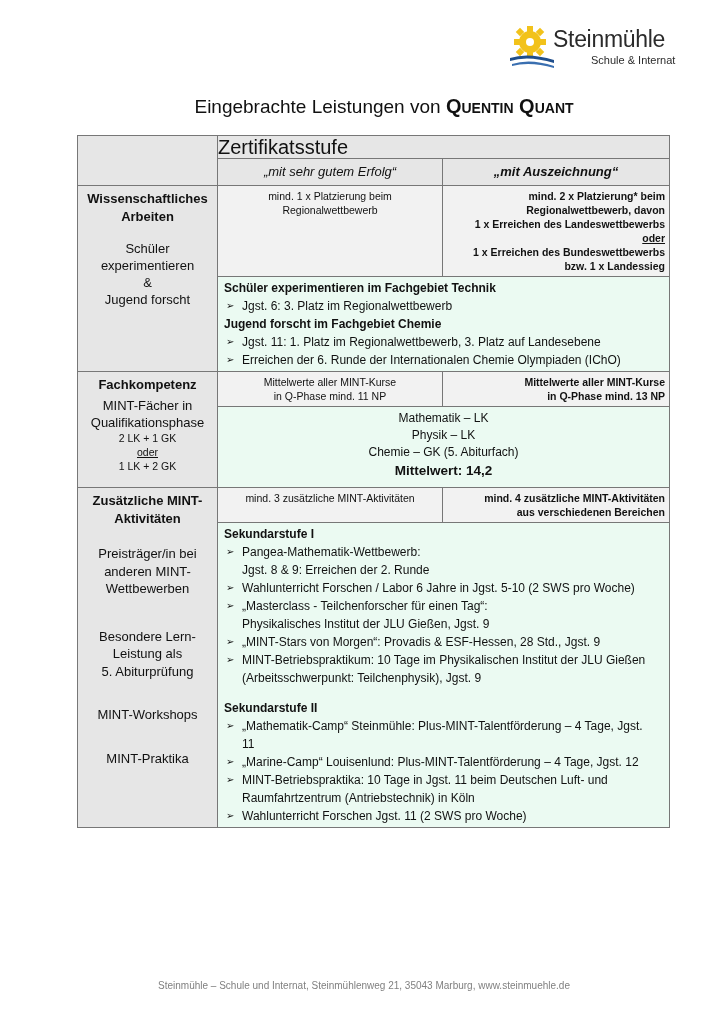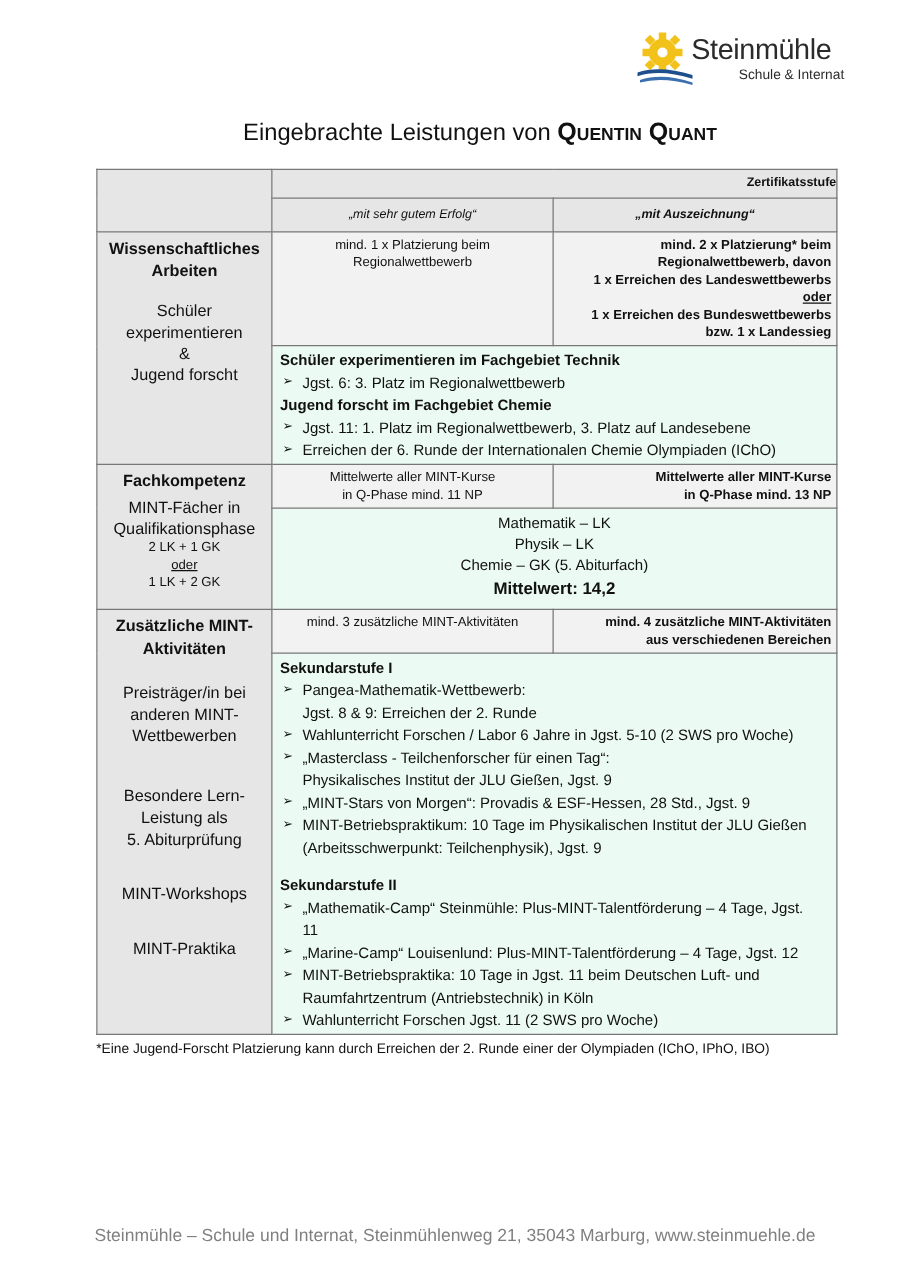--- a/index.html
+++ b/index.html
@@ -8,37 +8,37 @@
   .logo svg { position: absolute; left: 0; top: 0; }
   .logo-name { position: absolute; left: 45px; top: 2px; font-size: 23px; color: #2b2b2b; letter-spacing: -0.3px; }
   .logo-sub { position: absolute; left: 83px; top: 30px; font-size: 11px; color: #2b2b2b; }
   .title { position: absolute; left: 0; width: 728px; top: 95px; text-align: center; font-size: 19px; color: #111; margin-left: 20px; }
   .title .name { font-weight: bold; font-variant: small-caps; font-size: 20px; }
   table.main { position: absolute; left: 77px; top: 135px; width: 592px; border-collapse: collapse; table-layout: fixed; font-size: 11px; }
   table.main td { border: 1.3px solid #777; vertical-align: top; padding: 0; }
   .grey { background: #e6e6e6; }
   .lgrey { background: #f2f2f2; }
   .green { background: #ebfaf2; margin-top: 34px; }
-  .hdr-top { text-align: right; font-weight: bold; font-size: 10px; height: 22px; line-height: 22px; }
-  .hdr-sub { text-align: center; font-style: italic; font-size: 10px; height: 26px; line-height: 26px; }
+  .hdr-top { text-align: left; font-weight: normal; font-size: 20px; height: 22px; line-height: 22px; }
+  .hdr-sub { text-align: center; font-style: italic; font-size: 13px; height: 26px; line-height: 26px; }
   .leftcol { text-align: center; font-size: 13px; line-height: 17px; padding-top: 4px !important; }
   .leftcol .b { font-weight: bold; }
   .leftcol .it { font-size: 10.5px; line-height: 14px; }
   .leftcol .u { text-decoration: underline; }
   .crit { text-align: center; font-size: 10.5px; line-height: 14px; padding: 3px 4px !important; }
   .crit.b { font-weight: bold; text-align: right; }
   .crit .u { text-decoration: underline; }
   .det { font-size: 12px; line-height: 18px; padding: 2px 6px 2px 6px !important; }
   .det .h { font-weight: bold; }
   .det .li { padding-left: 18px; position: relative; }
   .det .li .arrow { position: absolute; left: 2px; top: 0; font-size: 10px; }
   .center { text-align: center; font-size: 12px; line-height: 17px; padding: 3px 0 6px 0 !important; }
   .center .big { font-weight: bold; font-size: 13.5px; line-height: 20px; }
   .footnote { position: absolute; left: 77px; top: 832px; font-size: 11px; line-height: 15px; color: #111; }
-  .footer { position: absolute; left: 0; width: 728px; top: 980px; text-align: center; font-size: 14px; color: #808080; }
+  .footer { position: absolute; left: 0; width: 728px; top: 980px; text-align: center; font-size: 10px; color: #808080; }
   .gap { height: 12px; }
 </style>
 </head>
 <body>
 
 <div class="logo">
   <svg width="48" height="48" viewBox="0 0 48 48">
     <g fill="#f2c21b">
       <circle cx="22" cy="18" r="11"></circle>
       <rect x="19" y="2" width="6" height="7"></rect>
@@ -212,16 +212,15 @@
       <div class="li">
             <span class="arrow">➢</span>
             <div>Wahlunterricht Forschen Jgst. 11 (2 SWS pro Woche)</div>
           </div>
     </td>
   </tr>
 </tbody>
   </table>
 
 <div class="footnote">
-  <div>*Eine Jugend-Forscht Platzierung kann durch Erreichen der 2. Runde einer der Olympiaden (IChO, IPhO, IBO)</div>
 </div>
 
 <div class="footer">Steinmühle – Schule und Internat, Steinmühlenweg 21, 35043 Marburg, www.steinmuehle.de</div>
 
 </body></html>

